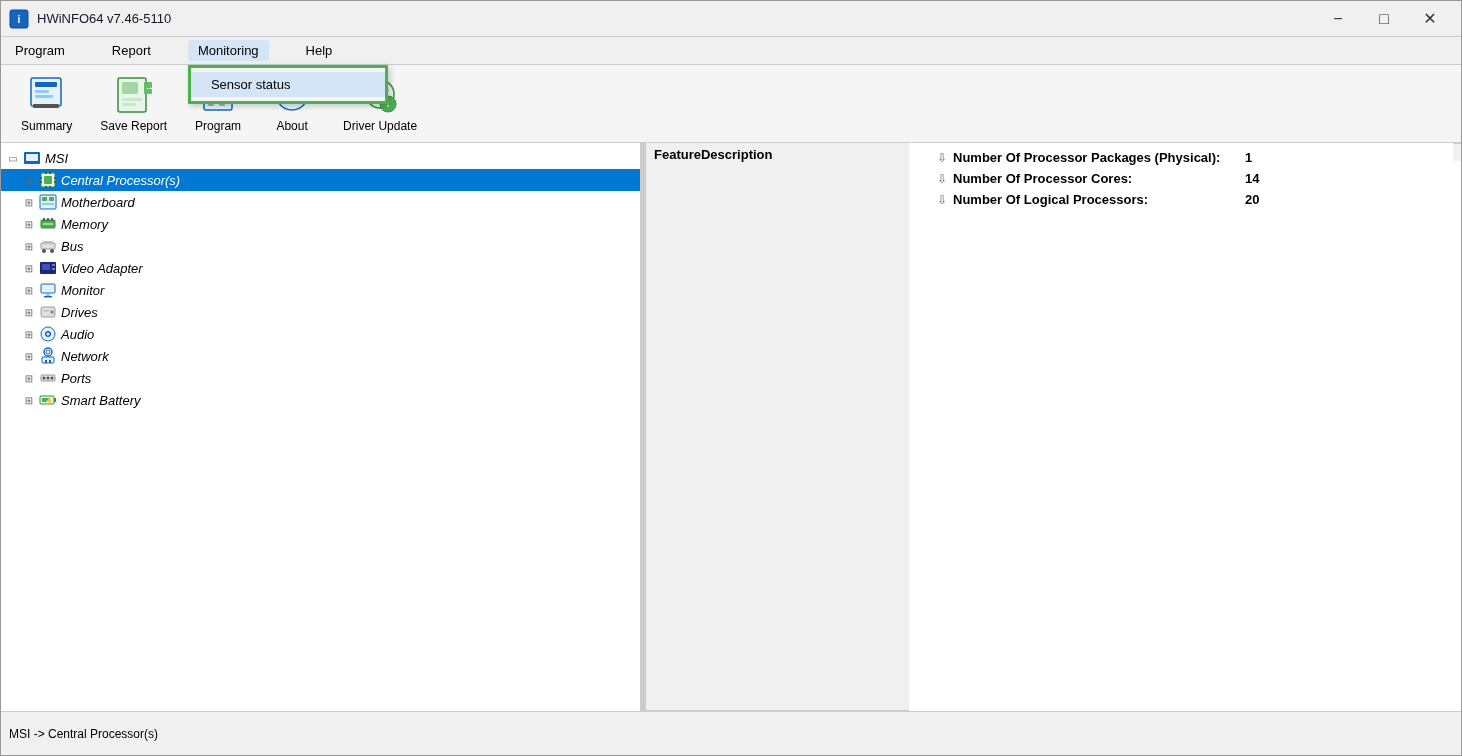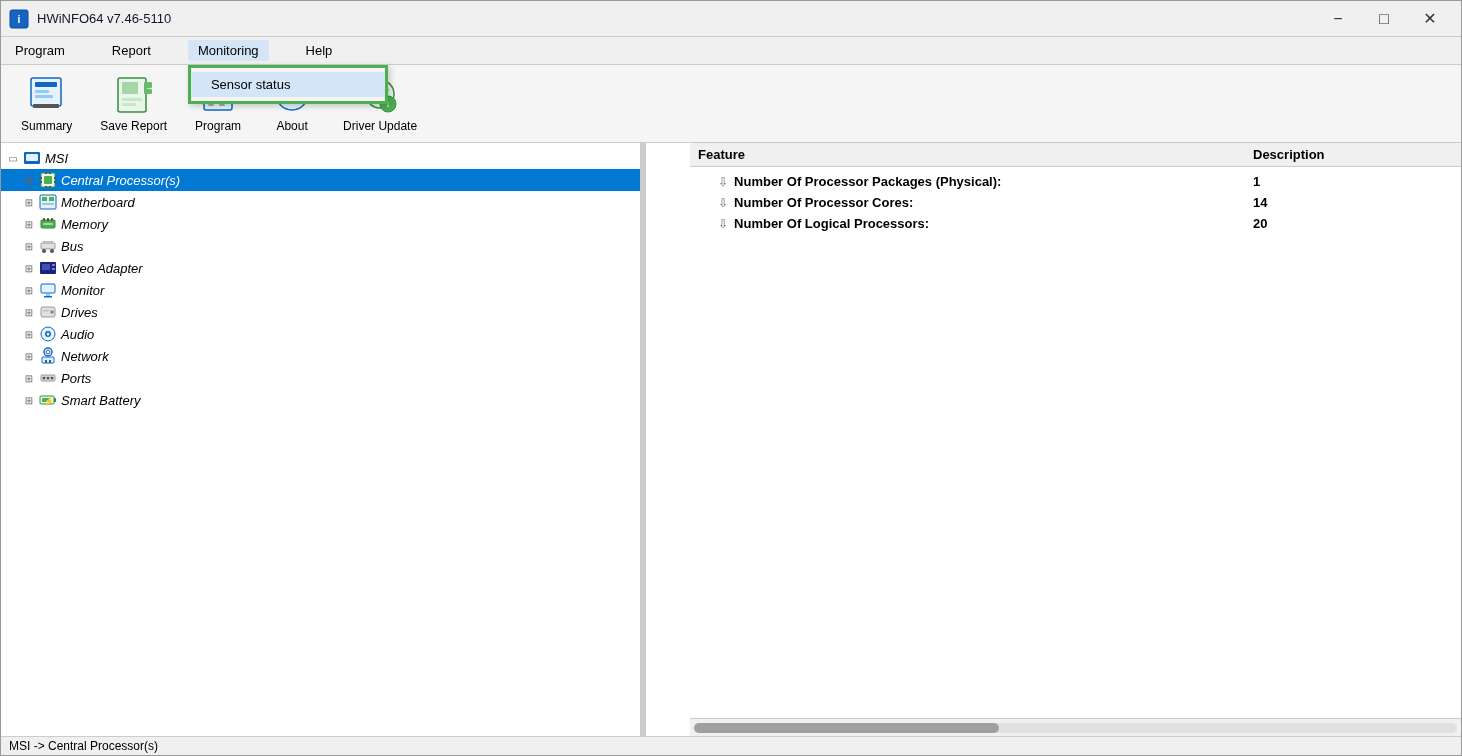--- a/index.html
+++ b/index.html
@@ -193,22 +193,21 @@
       color: #000;
       font-style: italic;
     }
 
     
     .detail-panel {
       flex: 1;
       background: #fff;
       overflow-y: auto;
       display: flex;
-      flex-direction: column;
-      padding-left: 44px;
+      flex-direction: row;
     }
     .detail-header {
       display: flex;
       background: #f0f0f0;
       border-bottom: 1px solid #ccc;
       padding: 4px 8px;
       font-size: 13px;
       font-weight: bold;
       color: #000;
     }
@@ -282,21 +281,21 @@
       left: 0;
       top: 0;
       width: 40%;
       height: 100%;
       background: #a0a0a0;
       border-radius: 5px;
     }
 
     
     .status-bar {
-      height: 19px;
+      height: 44px;
       background: #f0f0f0;
       border-top: 1px solid #ccc;
       display: flex;
       align-items: center;
       padding: 0 8px;
       font-size: 12px;
       color: #000;
     }
 
     

